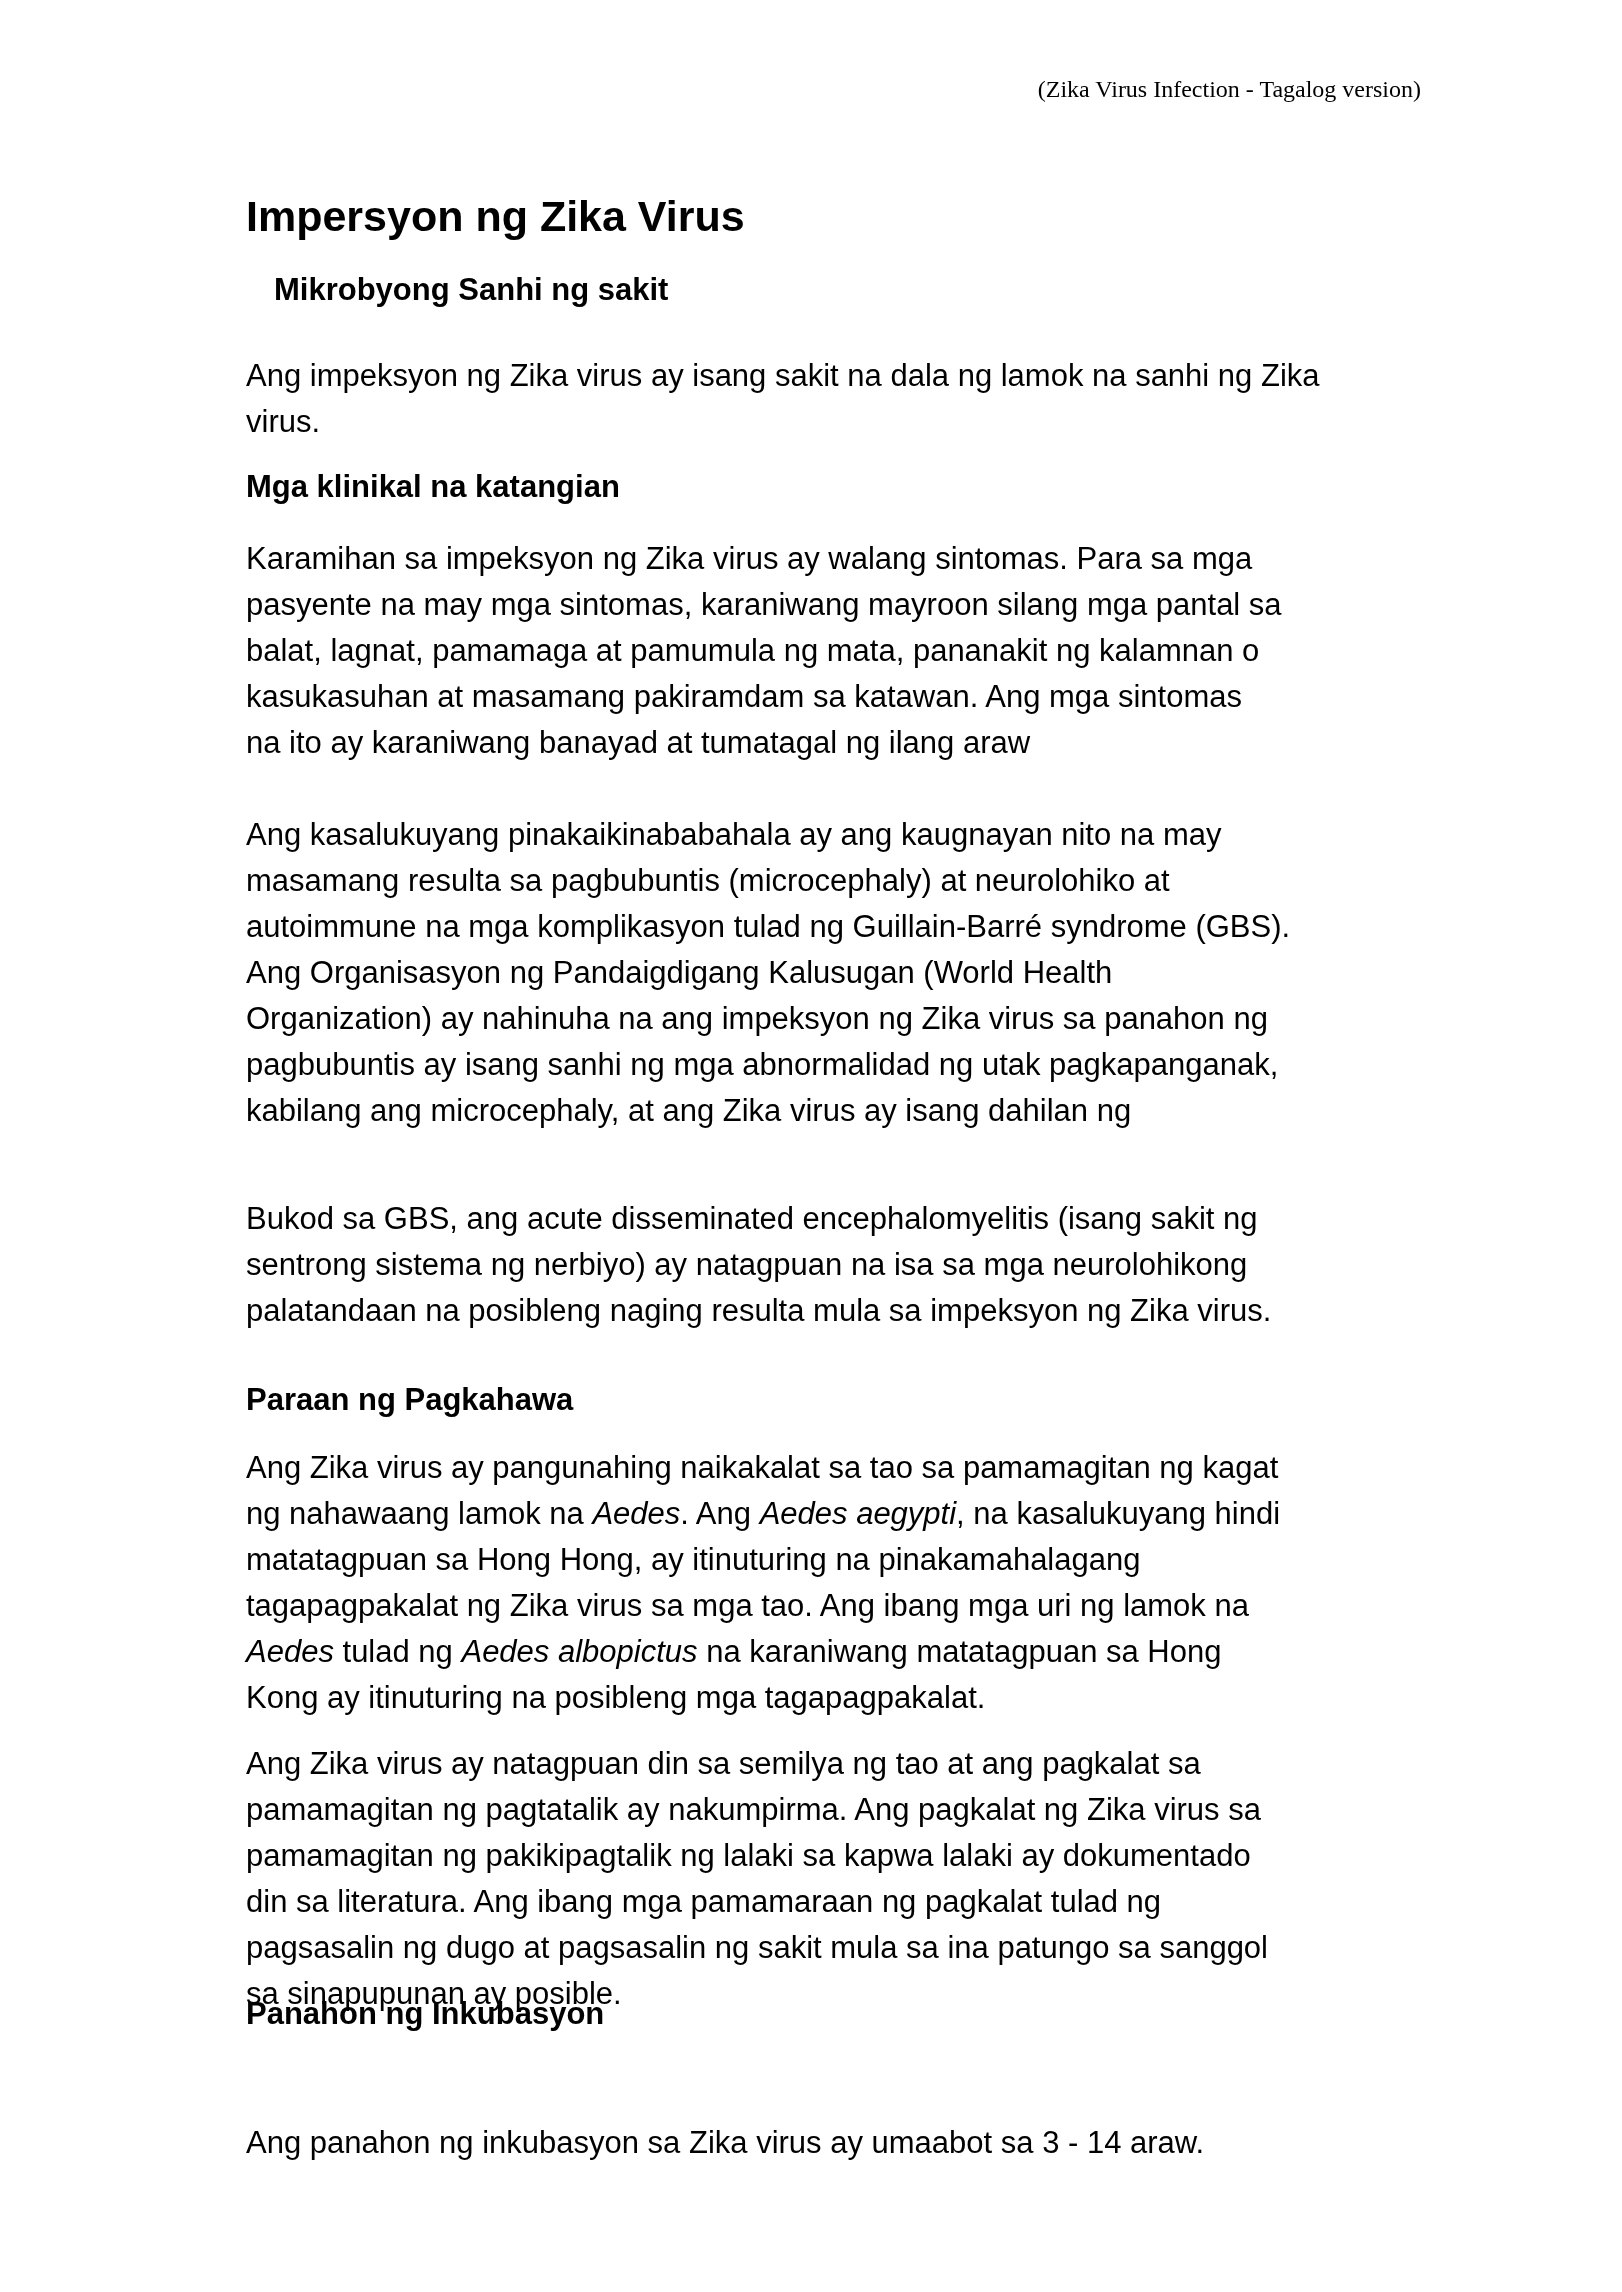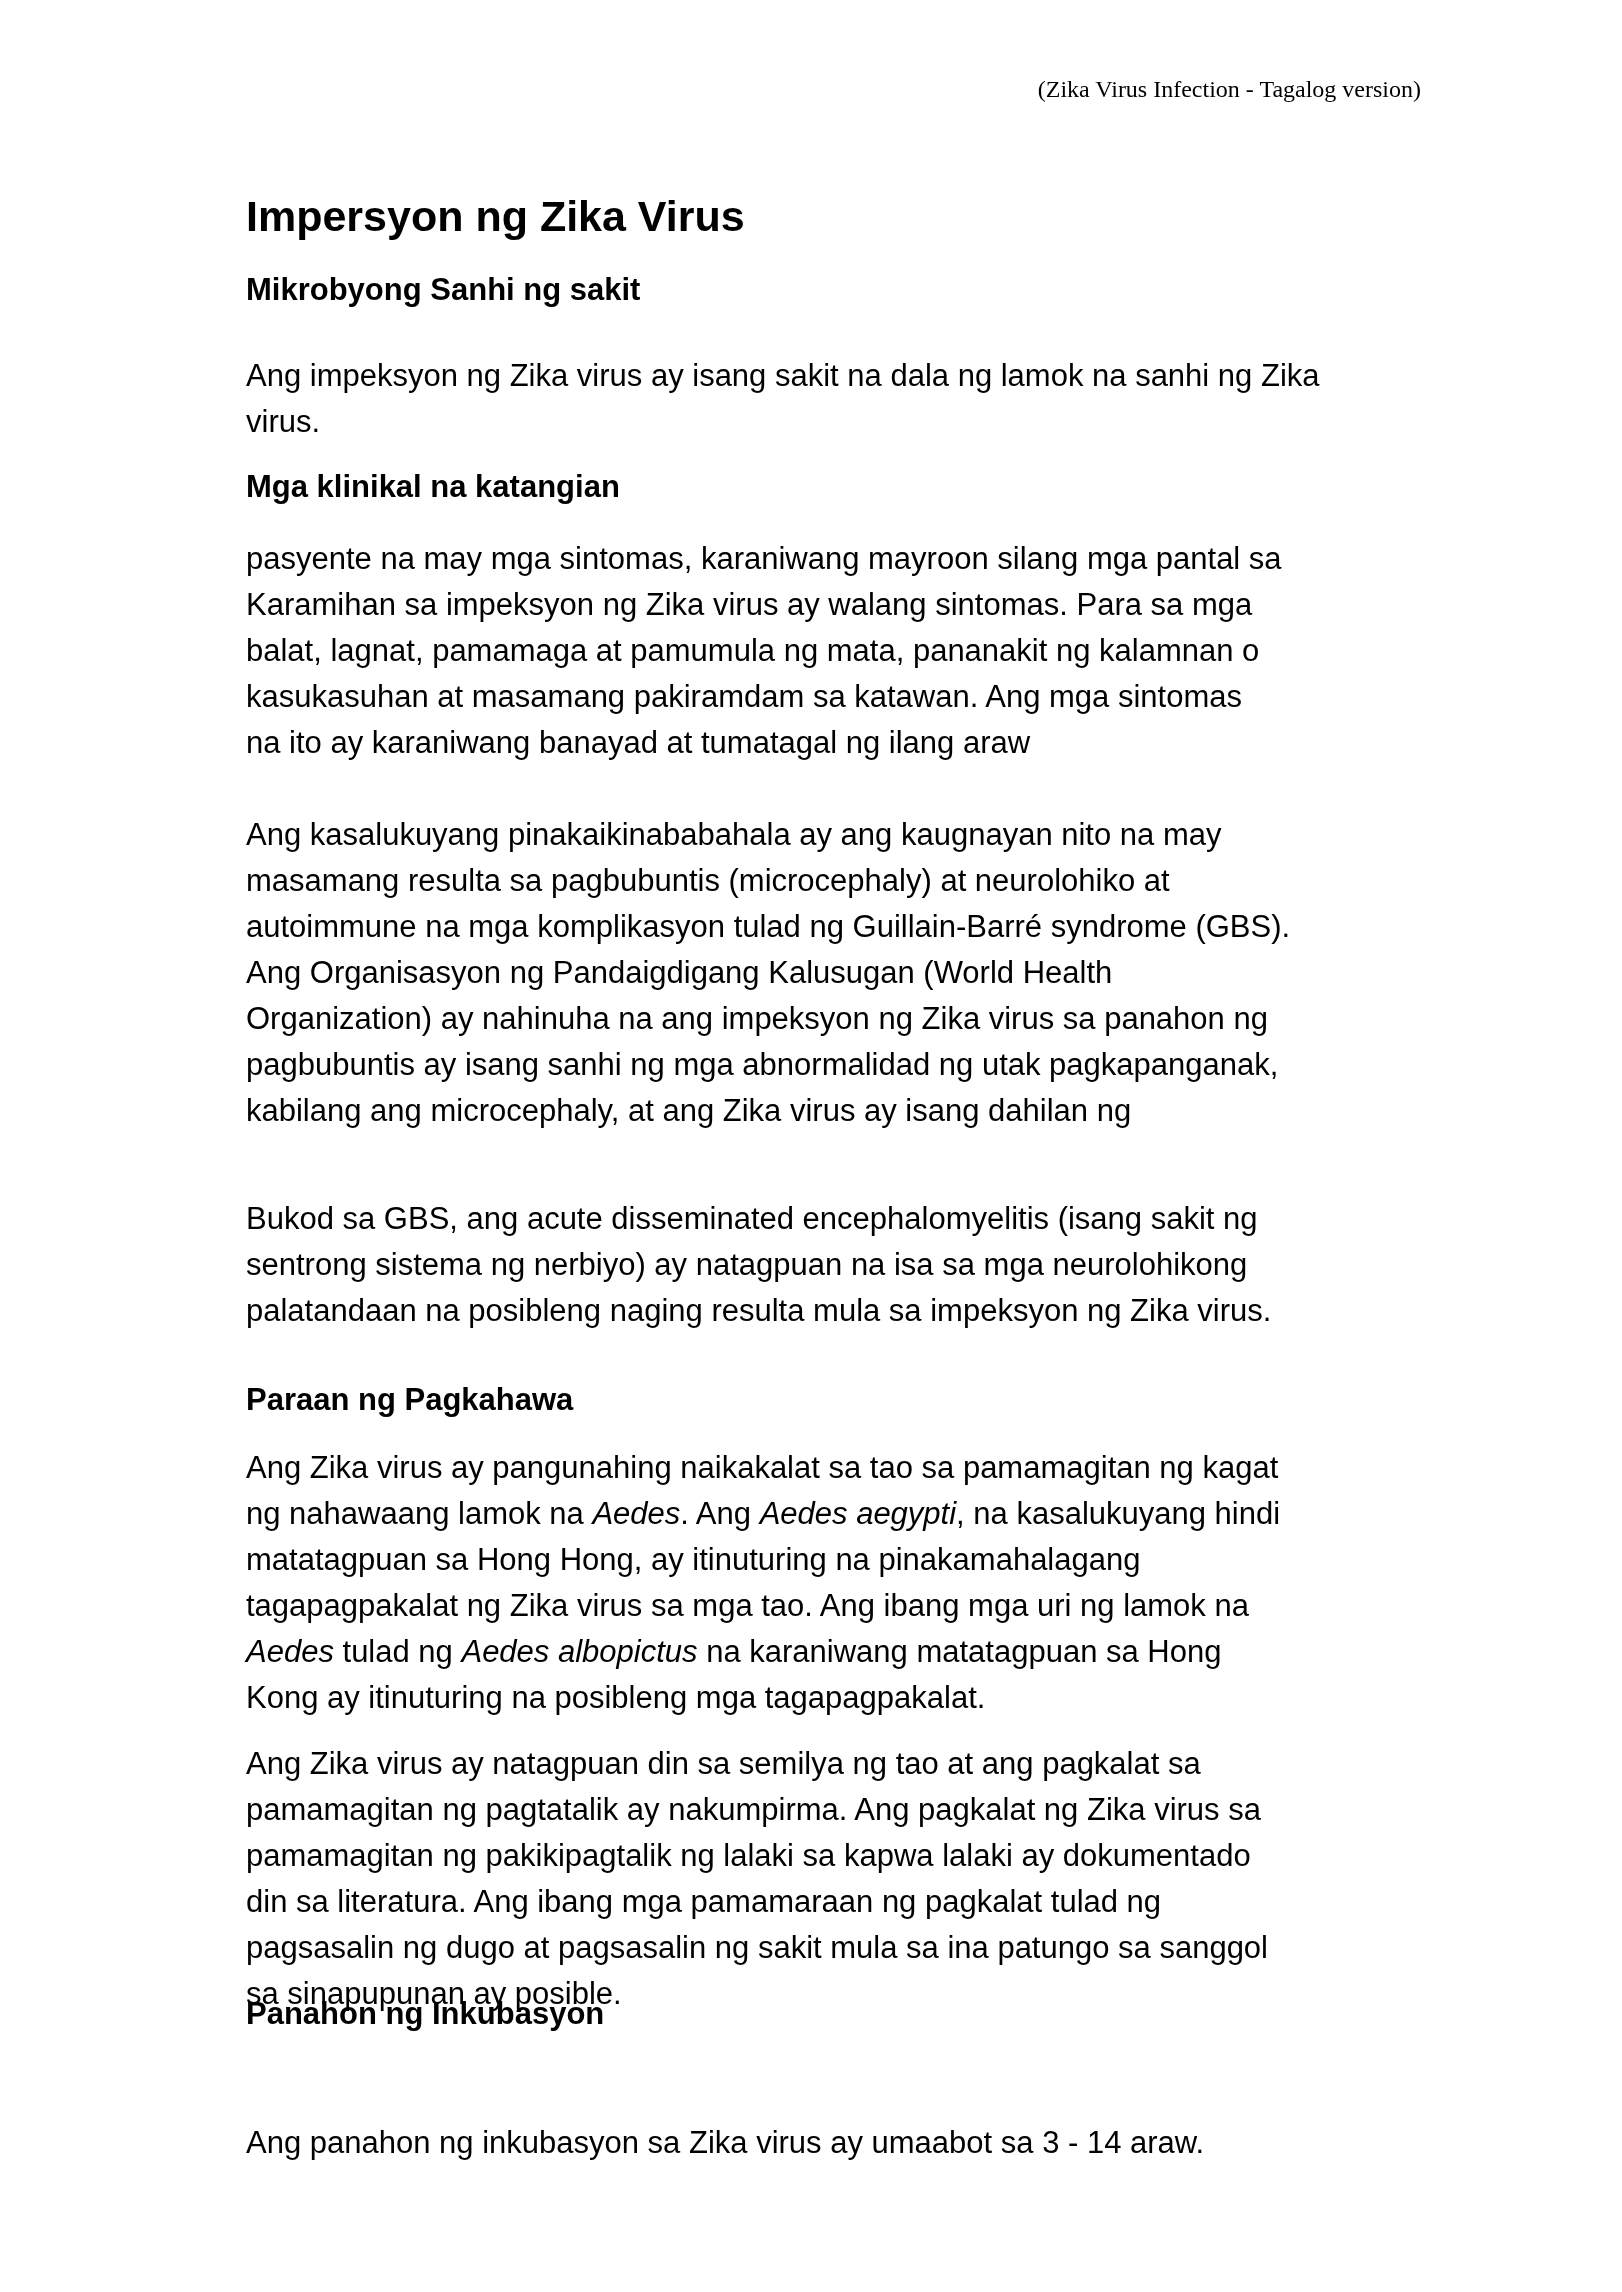--- a/index.html
+++ b/index.html
@@ -12,29 +12,29 @@
   .p span{white-space:pre-wrap;}
   i{font-style:italic;}
 </style>
 </head>
 <body>
 
 <div class="hdr">(Zika Virus Infection - Tagalog version)</div>
 <div class="blk title" style="top:192px">Impersyon ng Zika Virus</div>
 
 <div id="content">
-    <div class="blk h2" style="top: 272px;">Mikrobyong Sanhi ng sakit</div>
+    <div class="blk h2" style="top: 272px; margin-left: 28px;">Mikrobyong Sanhi ng sakit</div>
     <div class="blk p" style="top: 340px; margin-top: 13px;">
       <div>Ang impeksyon ng Zika virus ay isang sakit na dala ng lamok na sanhi ng Zika</div>
       <div>virus.</div>
     </div>
     <div class="blk h2" style="top: 469px;">Mga klinikal na katangian</div>
     <div class="blk p" style="top: 536px;">
+      <div>Karamihan sa impeksyon ng Zika virus ay walang sintomas. Para sa mga</div>
       <div>pasyente na may mga sintomas, karaniwang mayroon silang mga pantal sa</div>
-      <div>Karamihan sa impeksyon ng Zika virus ay walang sintomas. Para sa mga</div>
       <div>balat, lagnat, pamamaga at pamumula ng mata, pananakit ng kalamnan o</div>
       <div>kasukasuhan at masamang pakiramdam sa katawan. Ang mga sintomas</div>
       <div>na ito ay karaniwang banayad at tumatagal ng ilang araw</div>
     </div>
     <div class="blk p" style="top: 812px;">
       <div>Ang kasalukuyang pinakaikinababahala ay ang kaugnayan nito na may</div>
       <div>masamang resulta sa pagbubuntis (microcephaly) at neurolohiko at</div>
       <div>autoimmune na mga komplikasyon tulad ng Guillain-Barré syndrome (GBS).</div>
       <div>Ang Organisasyon ng Pandaigdigang Kalusugan (World Health</div>
       <div>Organization) ay nahinuha na ang impeksyon ng Zika virus sa panahon ng</div>

